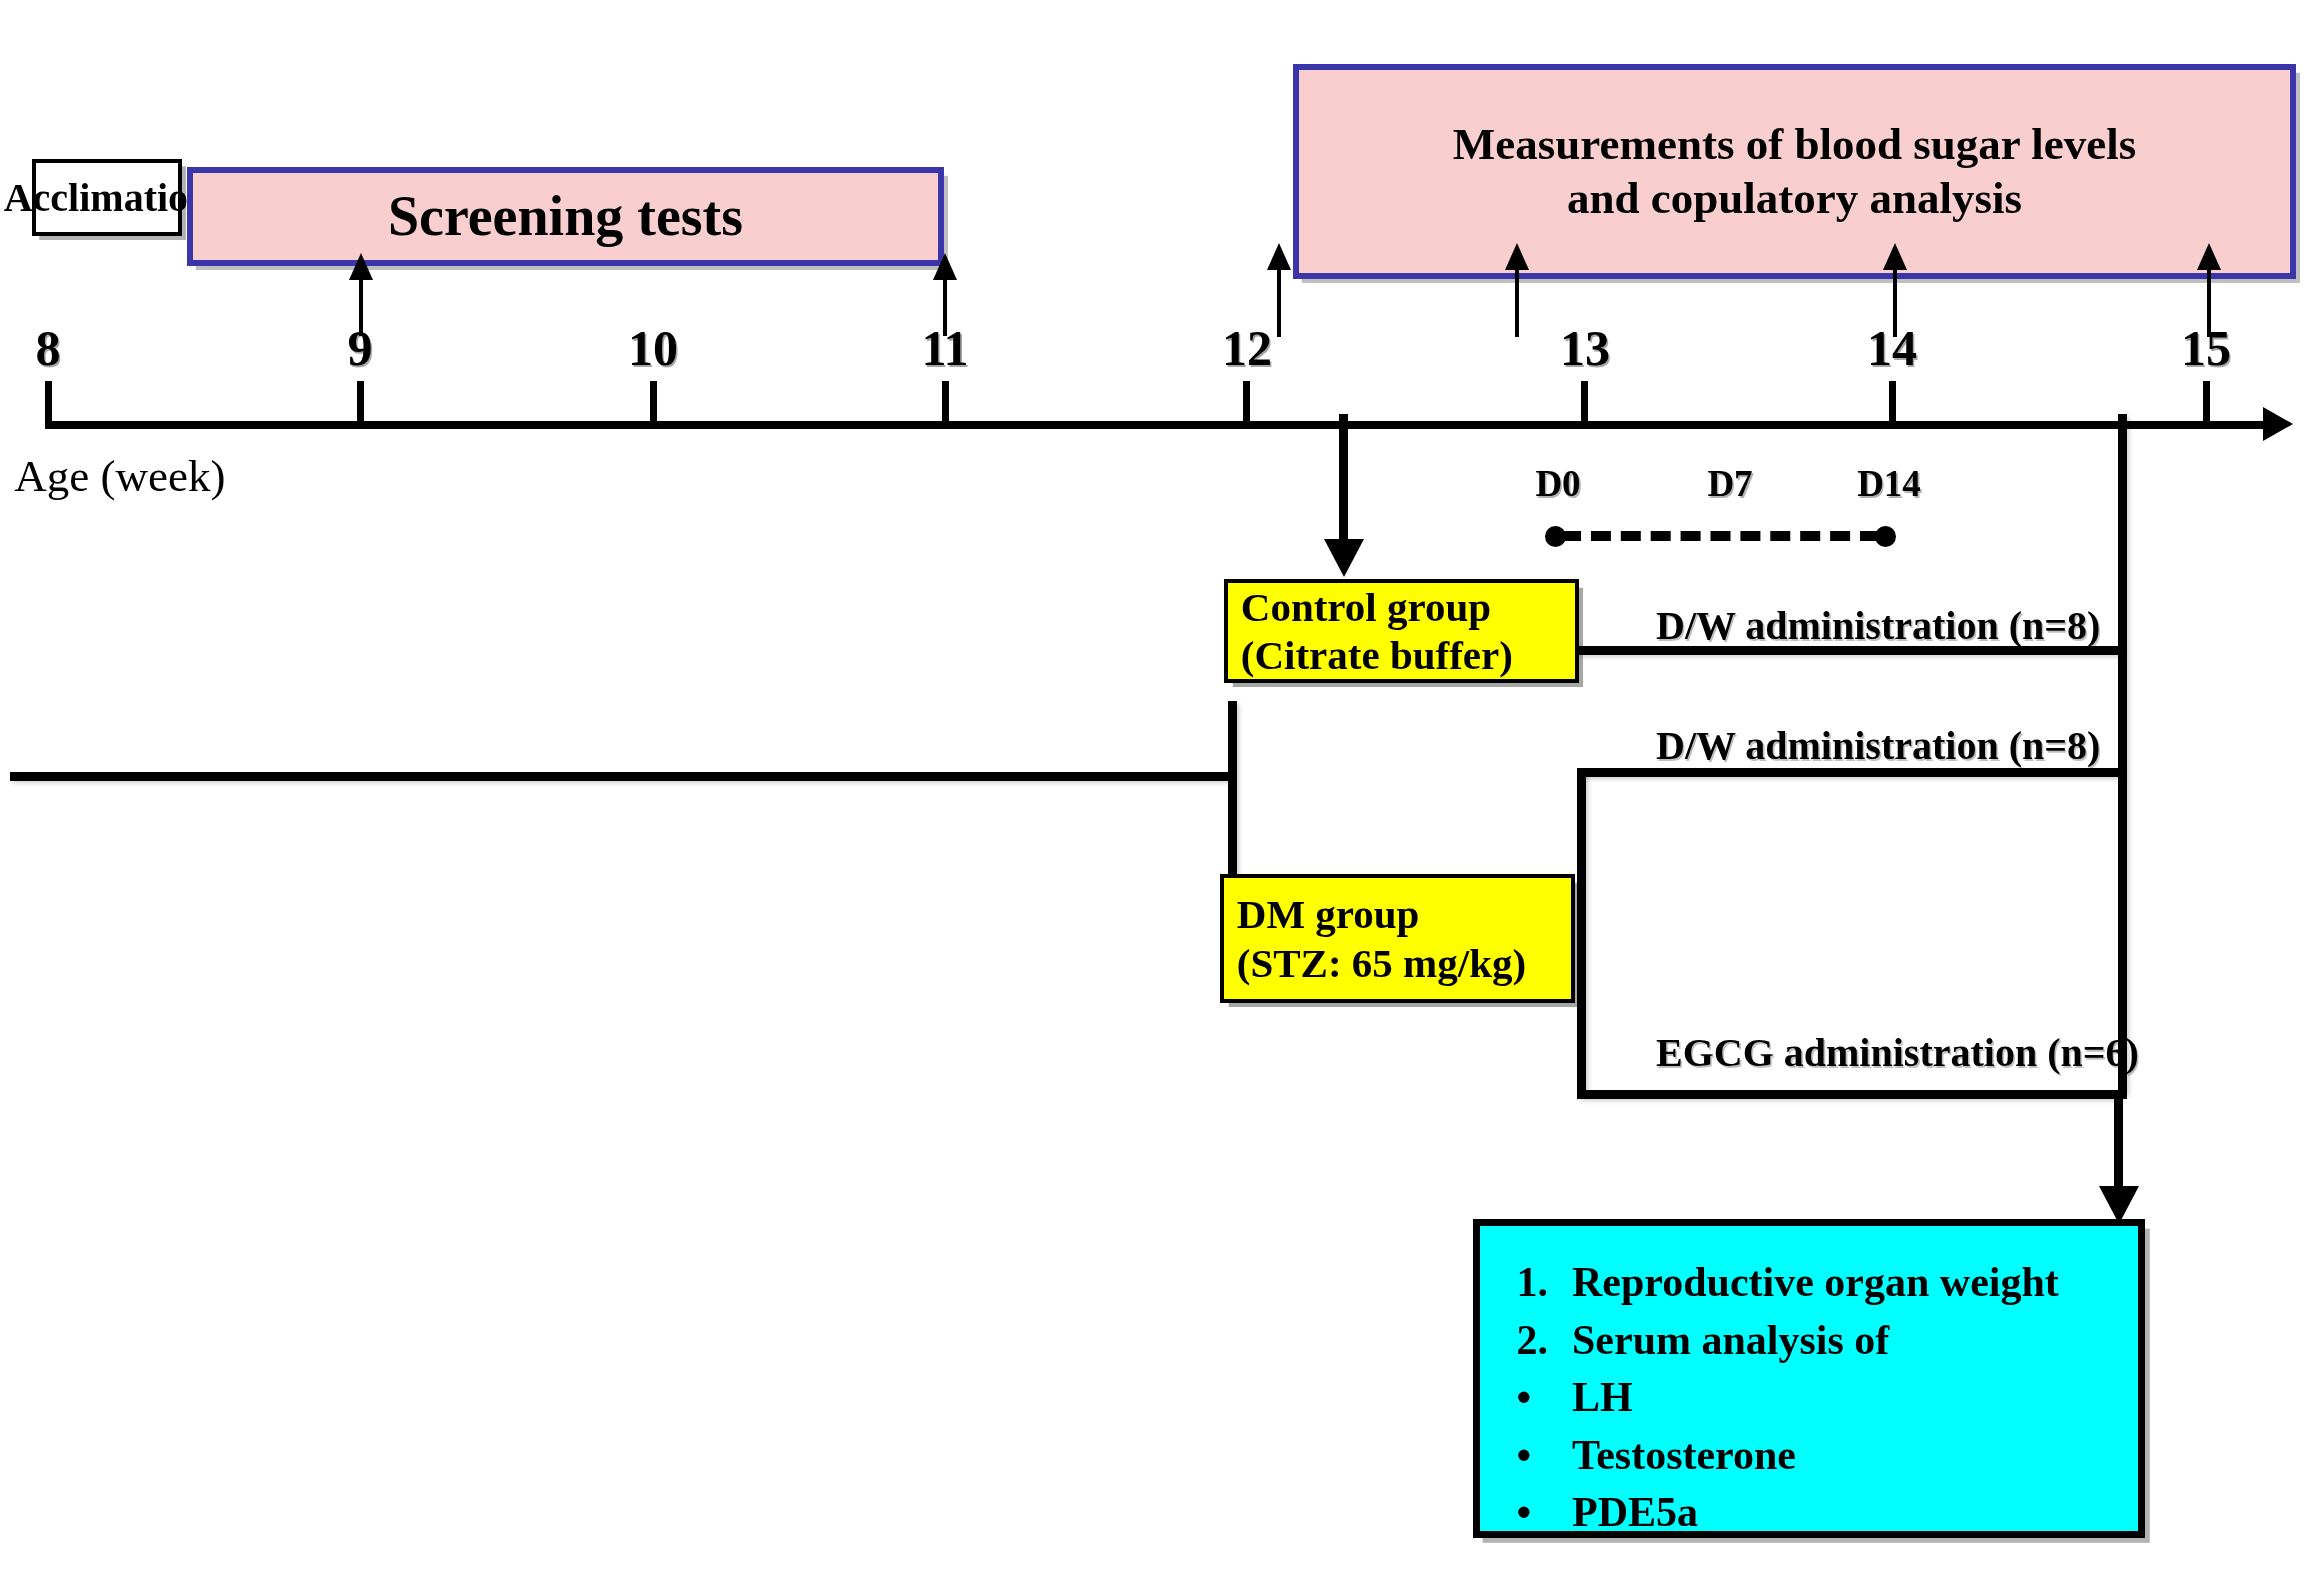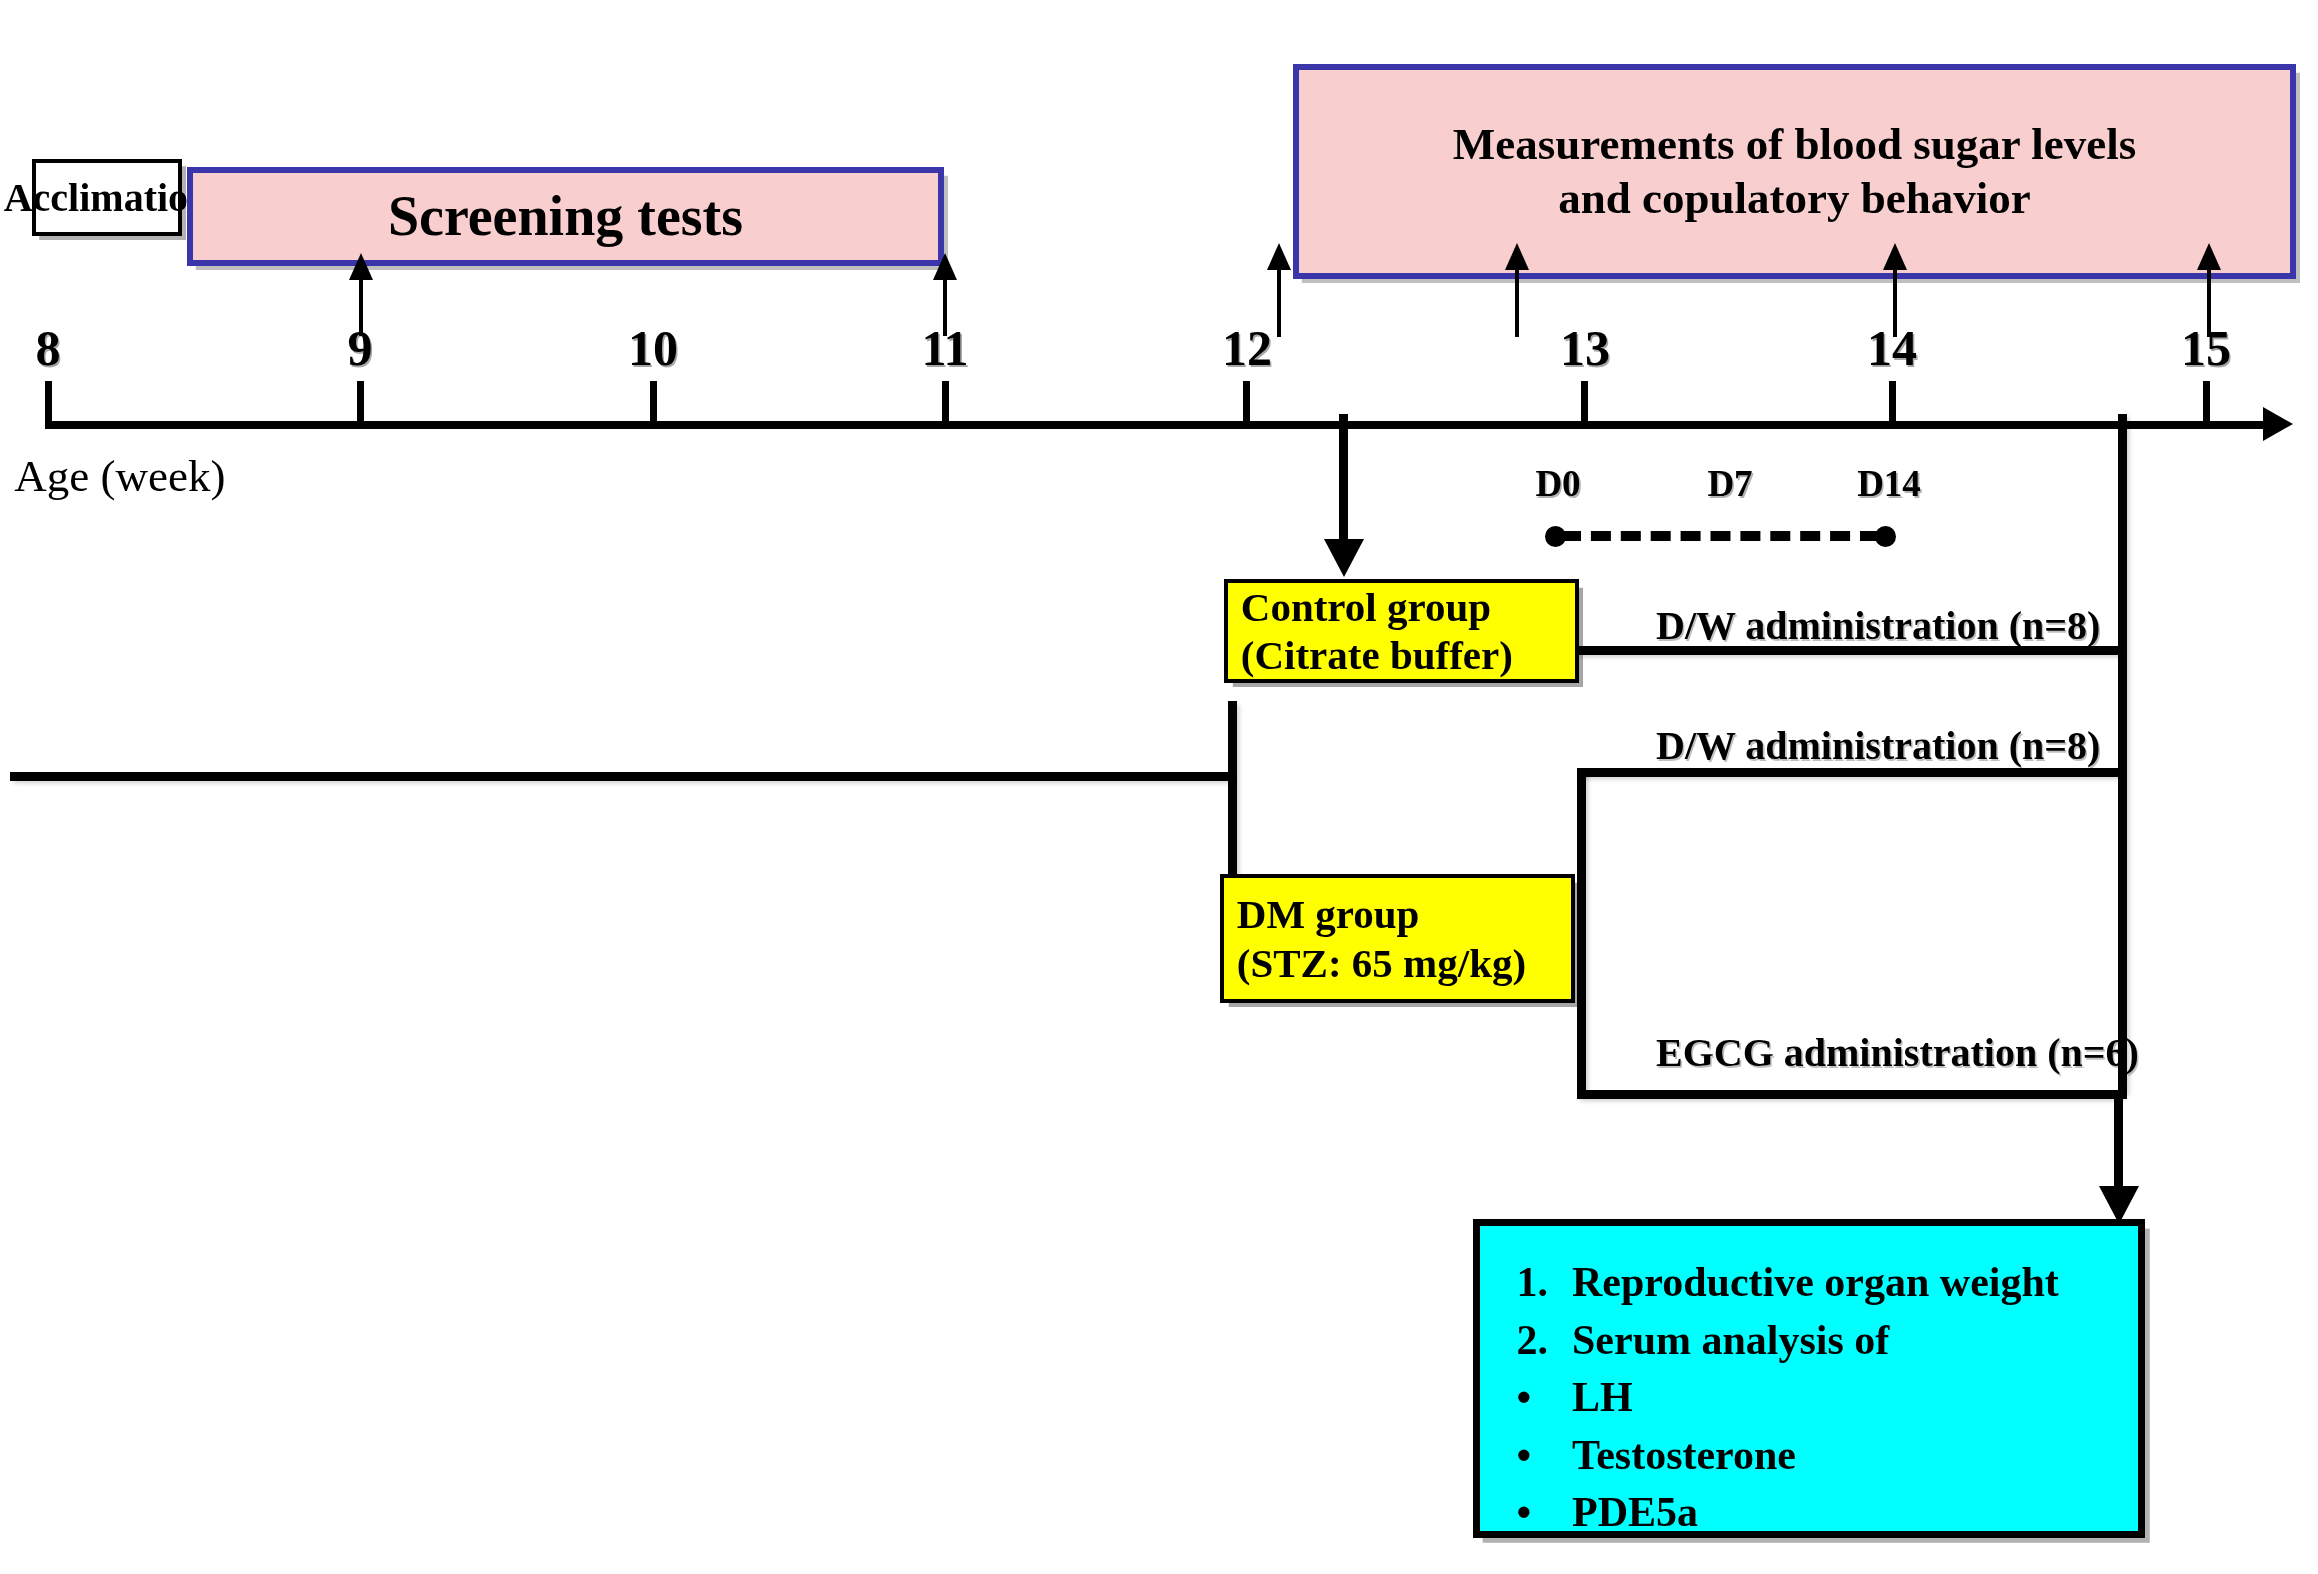--- a/index.html
+++ b/index.html
@@ -98,21 +98,21 @@
   <div class="abs box box-white" style="left:32px;top:159px;width:150px;height:77px;font-size:40px;">
     <span>Acclimation</span>
   </div>
 
   <div class="abs box box-pink" style="left:187px;top:151px;width:757px;height:99px;font-size:56px;margin-top:16px;">
     <span>Screening tests</span>
   </div>
 
   <div class="abs box box-pink" style="left:1293px;top:24px;width:1003px;height:215px;font-size:45px;flex-direction:column;margin-top:40px;">
     <span>Measurements of blood sugar levels</span>
-    <span>and copulatory behavior</span>
+    <span>and copulatory analysis</span>
   </div>
 
   <div class="abs arrow-up" style="left:349px;top:253px;width:24px;height:83px;">
       <div class="head"></div>
       <div class="shaft"></div>
     </div>
   <div class="abs arrow-up" style="left:933px;top:253px;width:24px;height:83px;">
       <div class="head"></div>
       <div class="shaft"></div>
     </div>

